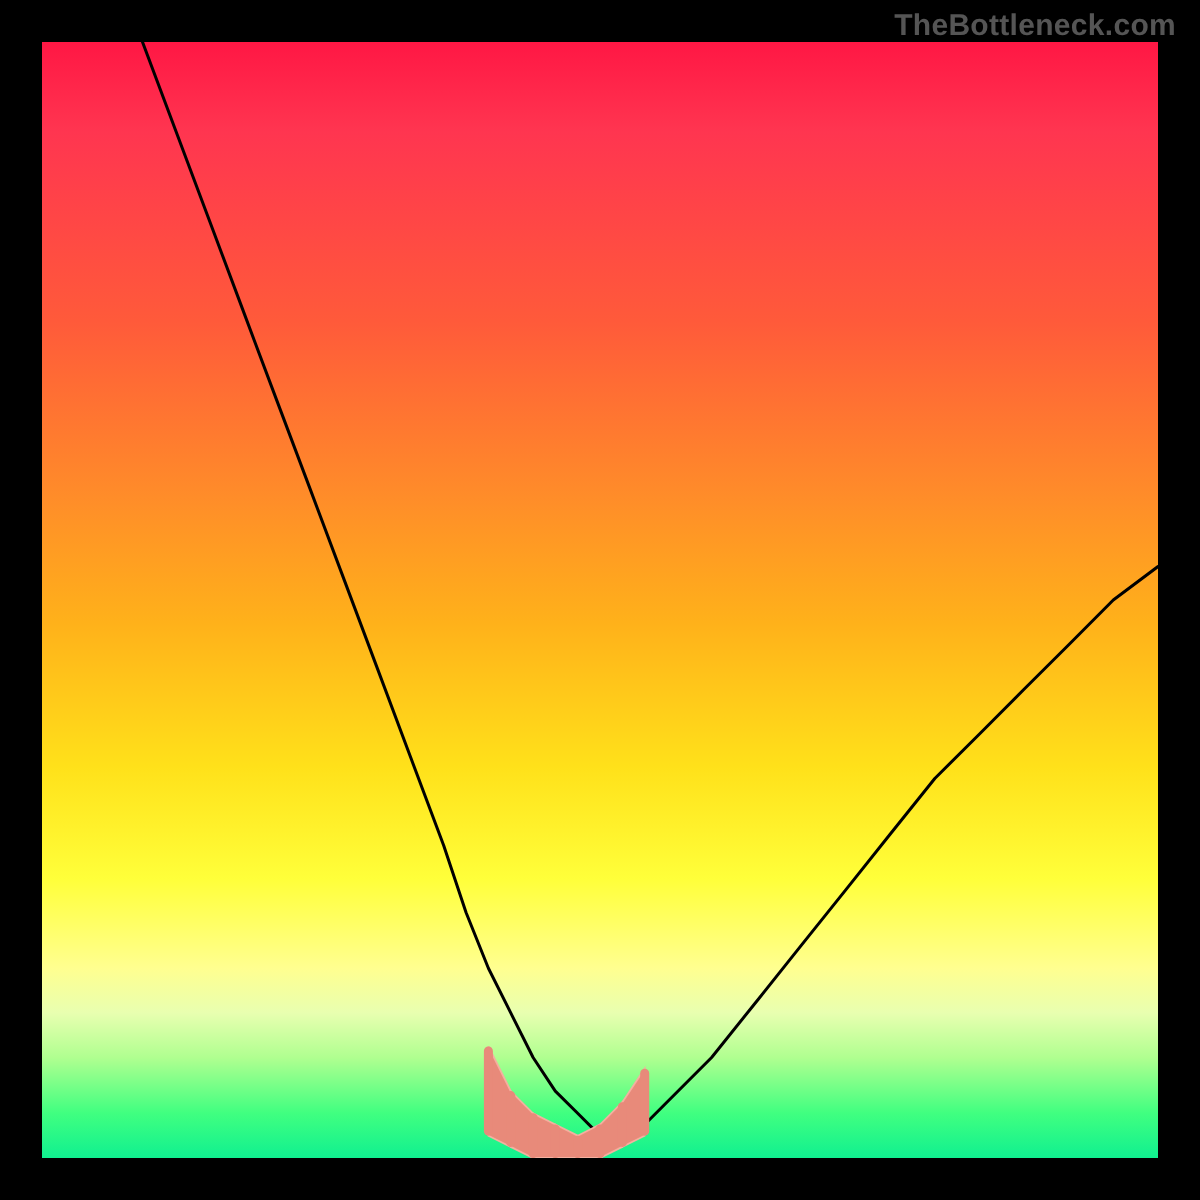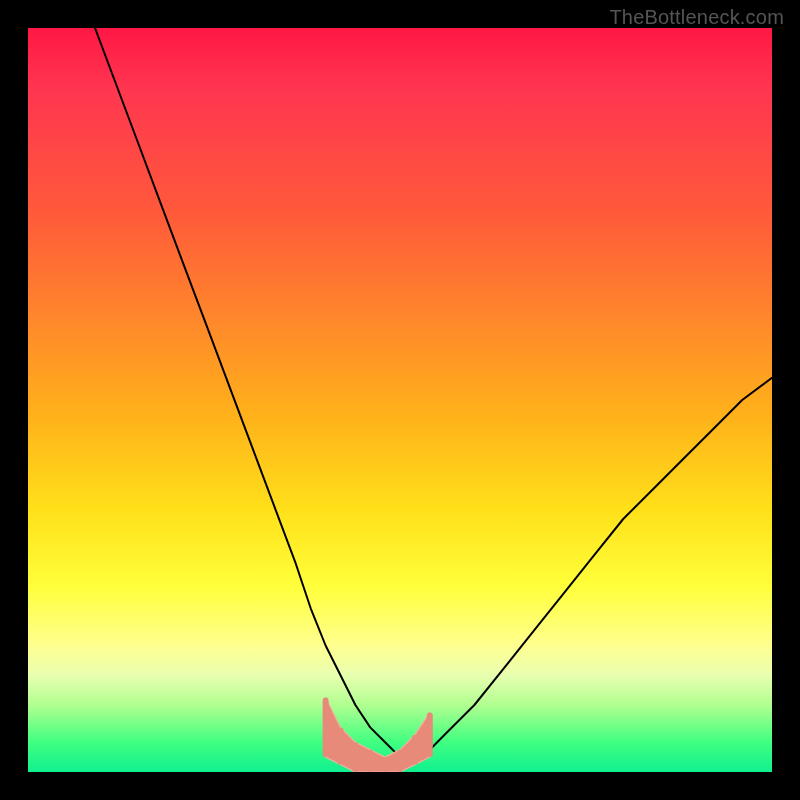--- a/index.html
+++ b/index.html
@@ -39,21 +39,21 @@
       #40ff80 96%,
       #10f090 100%
     );
   }
   .watermark {
     position: absolute;
     top: 6px;
     right: 16px;
     color: #555555;
     font-size: 20px;
-    font-weight: 400;
+    font-weight: 700;
     letter-spacing: 0.2px;
     z-index: 3;
   }
   svg.overlay {
     position: absolute;
     left: 0;
     top: 0;
     width: 744px;
     height: 744px;
     z-index: 2;

